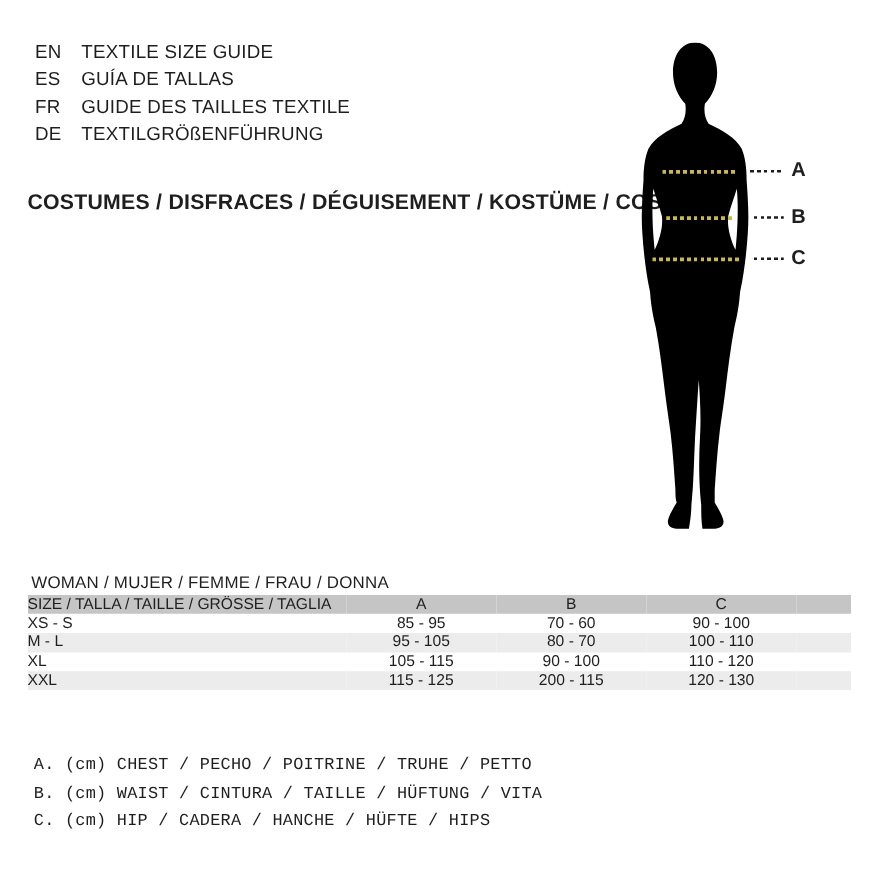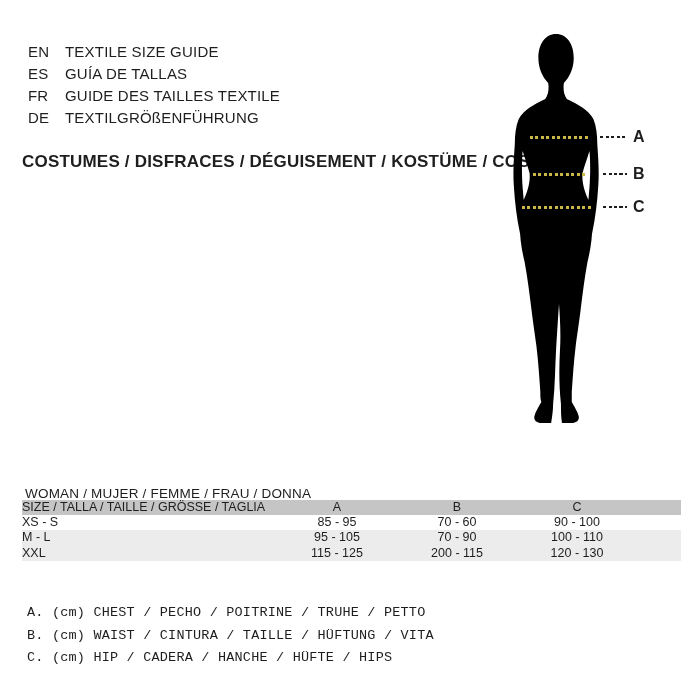--- a/index.html
+++ b/index.html
@@ -1,35 +1,35 @@
 <!DOCTYPE html>
 <html style="--dash-yellow: #c9b747; --dash-black: #1d1d1d; --header-bg: #c5c5c5; --alt-bg: #ececec;"><head>
 <meta charset="utf-8">
 <style>
   html,body{margin:0;padding:0;background:#fff;}
   .canvas{position:relative;width:700px;height:700px;background:#ffffff;overflow:hidden;
           font-family:"Liberation Sans", sans-serif;color:#1e1e1e;}
   
-  .lang-list{position:absolute;left:28px;top:41px;}
+  .lang-list{position:absolute;left:28px;top:31px;}
   .lang-row{display:flex;height:22px;line-height:22px;font-size:15px;letter-spacing:.2px;}
   .lang-code{width:37px;flex:0 0 37px;}
   
   .cat-title{position:absolute;left:22px;top:152px;font-size:17px;font-weight:bold;letter-spacing:.2px;}
   
   .figure-wrap{position:absolute;left:505px;top:34px;width:108px;height:390px;}
   .figure-wrap svg{display:block;width:100%;height:100%;}
   
   .guide-seg{position:absolute;height:3px;}
   .seg-body{background:repeating-linear-gradient(90deg,var(--dash-yellow,#c9b747) 0 3px,transparent 3px 5.5px);}
   .seg-out{background:repeating-linear-gradient(90deg,var(--dash-black,#1d1d1d) 0 3px,transparent 3px 5.5px);height:2px;}
   .guide-label{position:absolute;font-size:16px;font-weight:bold;line-height:16px;}
   
-  .section-title{position:absolute;left:25px;top:458px;font-size:13.5px;letter-spacing:.2px;margin-top:28px;}
+  .section-title{position:absolute;left:25px;top:458px;font-size:13.5px;letter-spacing:.2px;}
   
-  .size-table-wrap{position:absolute;left:22px;top:500px;width:659px;}
+  .size-table-wrap{position:absolute;left:22px;top:476px;width:659px;}
   table.size-table{border-collapse:collapse;table-layout:fixed;width:659px;font-size:12.5px;}
   table.size-table td,table.size-table th{height:15.2px;padding:0;font-weight:normal;
       line-height:15.2px;white-space:nowrap;overflow:hidden;}
   td.c-size,th.c-size{text-align:left;padding-left:4px;}
   td.c-val,th.c-val{text-align:center;}
   tr.hdr{background:var(--header-bg,#c5c5c5);}
   tr.alt{background:var(--alt-bg,#ececec);}
   
   .legend{position:absolute;left:27px;top:602px;}
   .legend-line{height:22.5px;line-height:22.5px;font-size:13.5px;letter-spacing:.2px;font-family:Liberation Mono, monospace;}
@@ -120,22 +120,29 @@
           <tr>
             <td class="c-size">XS - S</td>
             <td class="c-val">85 - 95</td>
             <td class="c-val">70 - 60</td>
             <td class="c-val">90 - 100</td>
             <td class="c-val"></td>
           </tr>
           <tr class="alt">
             <td class="c-size">M - L</td>
             <td class="c-val">95 - 105</td>
-            <td class="c-val">70 - 90</td>
+            <td class="c-val">80 - 70</td>
             <td class="c-val">100 - 110</td>
+            <td class="c-val"></td>
+          </tr>
+          <tr>
+            <td class="c-size">XL</td>
+            <td class="c-val">105 - 115</td>
+            <td class="c-val">90 - 100</td>
+            <td class="c-val">110 - 120</td>
             <td class="c-val"></td>
           </tr>
           <tr class="alt">
             <td class="c-size">XXL</td>
             <td class="c-val">115 - 125</td>
             <td class="c-val">200 - 115</td>
             <td class="c-val">120 - 130</td>
             <td class="c-val"></td>
           </tr>
         </tbody>

